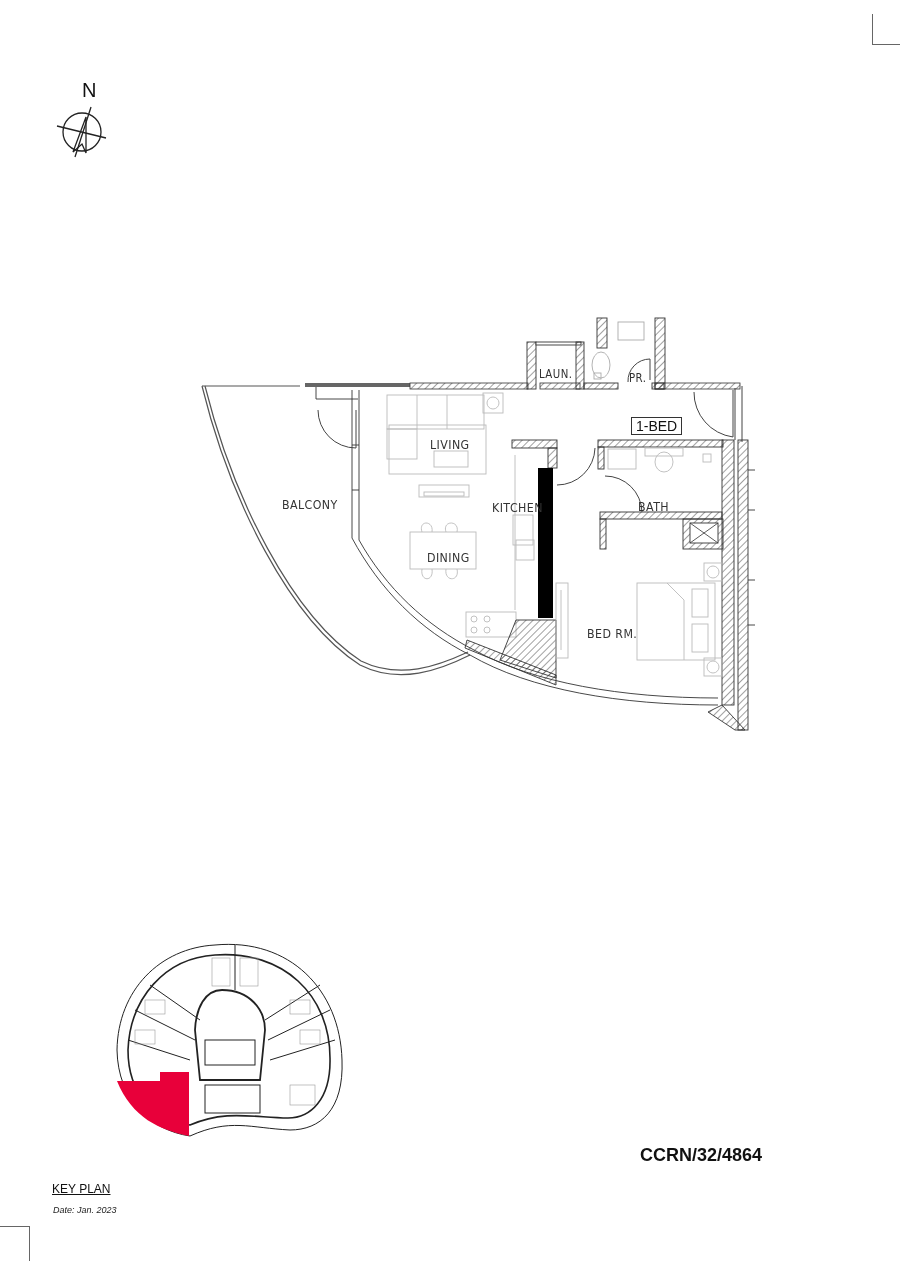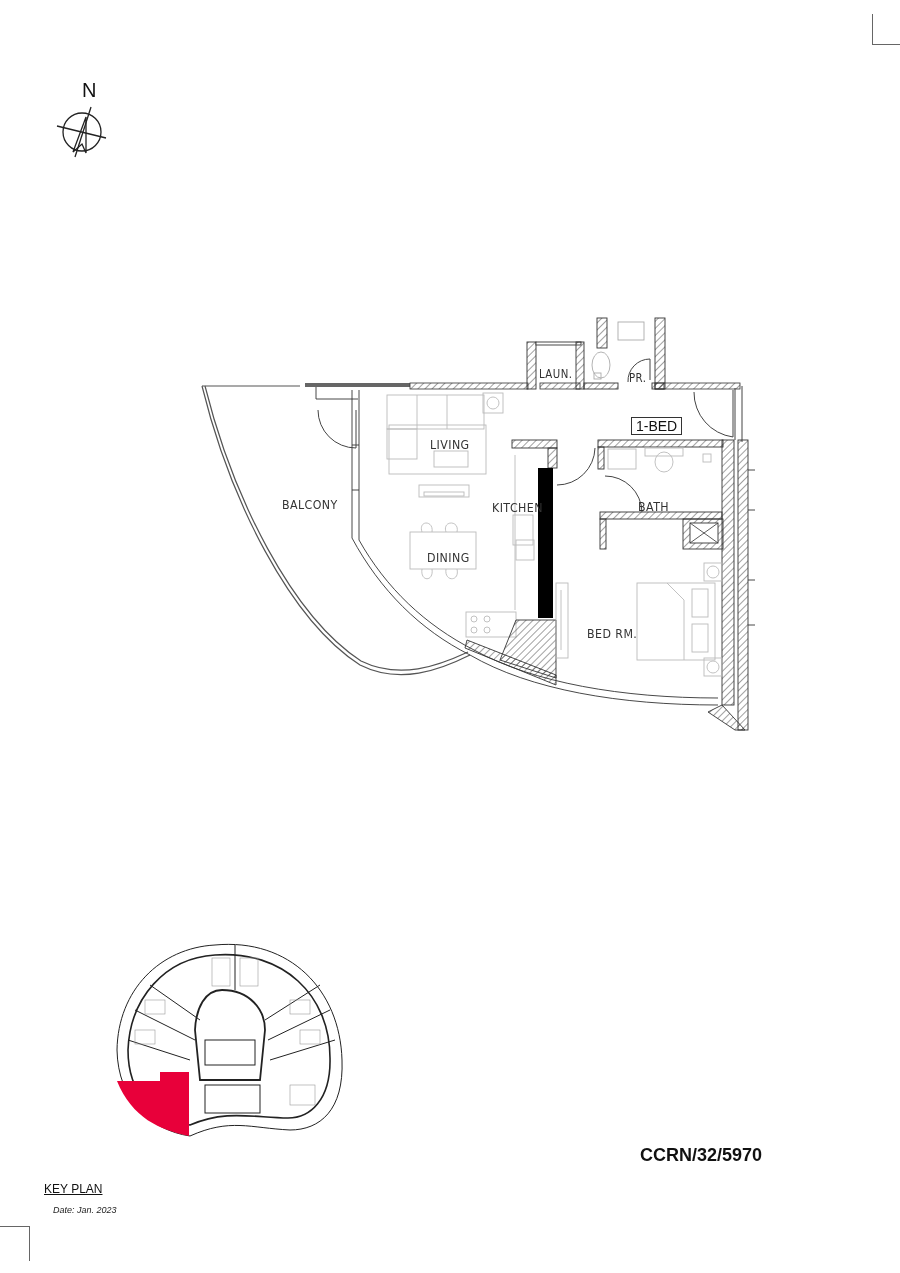--- a/index.html
+++ b/index.html
@@ -193,15 +193,15 @@
     <rect x="240" y="958" width="18" height="28"></rect>
     <rect x="145" y="1000" width="20" height="14"></rect>
     <rect x="135" y="1030" width="20" height="14"></rect>
     <rect x="290" y="1000" width="20" height="14"></rect>
     <rect x="300" y="1030" width="20" height="14"></rect>
     <rect x="290" y="1085" width="25" height="20"></rect>
   </g>
   <path d="M117 1081 L160 1081 L160 1072 L189 1072 L189 1136 C 160 1130, 132 1118, 117 1081 Z" fill="#e8003a"></path>
 </svg>
 
-<div class="key-plan-title" style="left:44px; top:1182px;">KEY PLAN</div>
+<div class="key-plan-title" style="left:52px; top:1182px;">KEY PLAN</div>
 <div class="date-text" style="left:53px; top:1205px;">Date: Jan. 2023</div>
-<div class="ref-code" style="left:640px; top:1145px;">CCRN/32/5970</div>
+<div class="ref-code" style="left:640px; top:1145px;">CCRN/32/4864</div>
 
 </body></html>

